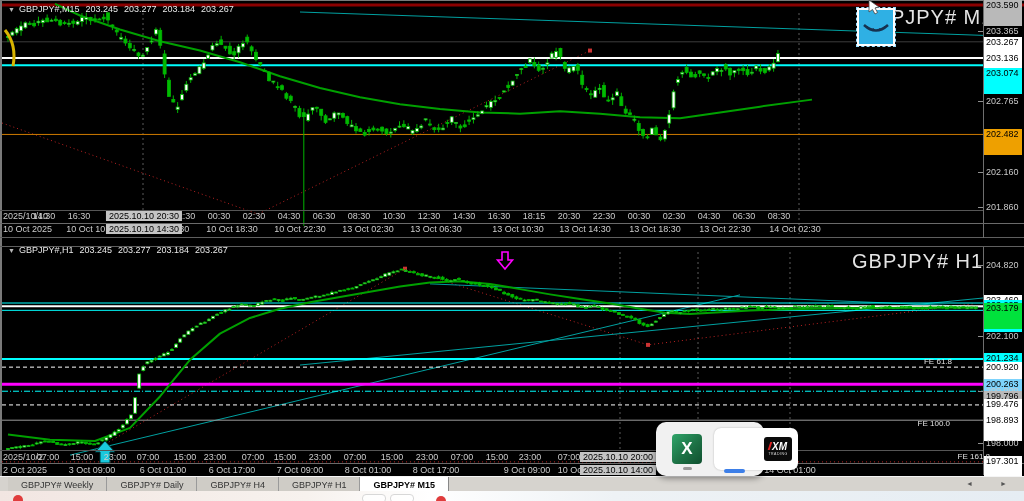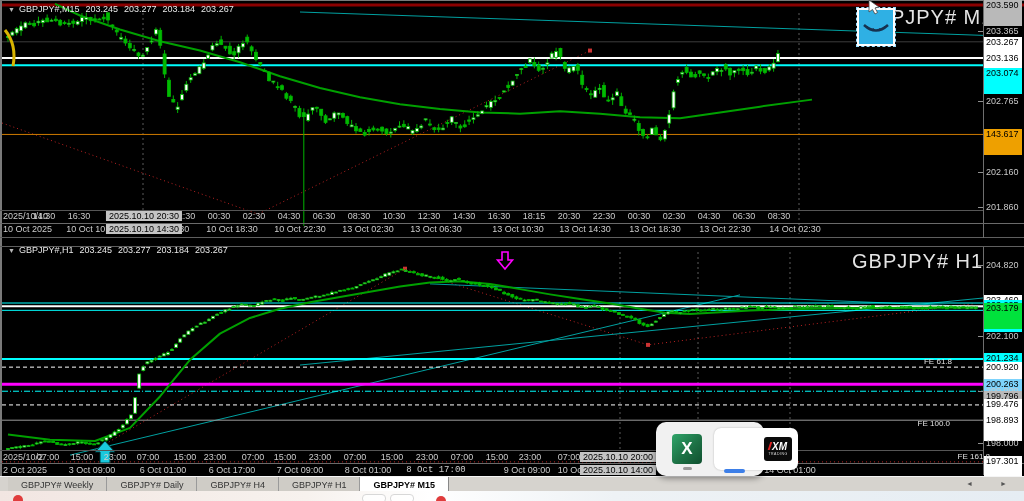--- a/index.html
+++ b/index.html
@@ -991,21 +991,21 @@
     <div class="inddash"></div>
     <div class="indpill"></div>
   </div>
 
 <div class="ylab gray" style="top: -0.5px;">203.590</div>
     <div class="ylab tick" style="top: 25.785px;">203.365</div>
     <div class="ylab white" style="top: 37.2336px;">203.267</div>
     <div class="ylab white" style="top: 52.5374px;">203.136</div>
     <div class="ylab cyan" style="top: 59.7804px; margin-top: 8px;">203.074</div>
     <div class="ylab tick" style="top: 95.8785px;">202.765</div>
-    <div class="ylab orange" style="top: 128.939px;">143.617</div>
+    <div class="ylab orange" style="top: 128.939px;">202.482</div>
     <div class="ylab tick" style="top: 166.556px;">202.160</div>
     <div class="ylab tick" style="top: 201.603px;">201.860</div>
     <div class="xlab xleft" style="left: 3px; top: 211px;">2025/10/10</div>
     <div class="xlab" style="left: 44px; top: 211px;">14:30</div>
     <div class="xlab" style="left: 79px; top: 211px;">16:30</div>
     <div class="xlab" style="left: 184px; top: 211px;">22:30</div>
     <div class="xlab" style="left: 219px; top: 211px;">00:30</div>
     <div class="xlab" style="left: 254px; top: 211px;">02:30</div>
     <div class="xlab" style="left: 289px; top: 211px;">04:30</div>
     <div class="xlab" style="left: 324px; top: 211px;">06:30</div>
@@ -1070,21 +1070,21 @@
     <div class="xlab" style="left: 530px; top: 452px;">23:00</div>
     <div class="xlab" style="left: 569px; top: 452px;">07:00</div>
     <div class="xlab" style="left: 783px; top: 452px;">07:00</div>
     <div class="xhl" style="left: 618px; top: 451.5px;">2025.10.10 20:00</div>
     <div class="xlab xleft" style="left: 3px; top: 465px;">2 Oct 2025</div>
     <div class="xlab" style="left: 92px; top: 465px;">3 Oct 09:00</div>
     <div class="xlab" style="left: 163px; top: 465px;">6 Oct 01:00</div>
     <div class="xlab" style="left: 232px; top: 465px;">6 Oct 17:00</div>
     <div class="xlab" style="left: 300px; top: 465px;">7 Oct 09:00</div>
     <div class="xlab" style="left: 368px; top: 465px;">8 Oct 01:00</div>
-    <div class="xlab" style="left: 436px; top: 465px; font-family: Liberation Mono, monospace;">8 Oct 17:00</div>
+    <div class="xlab" style="left: 436px; top: 465px;">8 Oct 17:00</div>
     <div class="xlab" style="left: 527px; top: 465px;">9 Oct 09:00</div>
     <div class="xlab" style="left: 571px; top: 465px;">10 Oct</div>
     <div class="xlab" style="left: 790px; top: 465px;">14 Oct 01:00</div>
     <div class="xhl" style="left: 618px; top: 464.5px;">2025.10.10 14:00</div>
     <div class="fib" style="left: 952px; top: 357.136px;">FE 61.8</div>
     <div class="fib" style="left: 950px; top: 394.937px; margin-top: 24px;">FE 100.0</div>
     <div class="fib" style="left: 990px; top: 451.874px;">FE 161.8</div>
   </div>
 
 </body></html>

